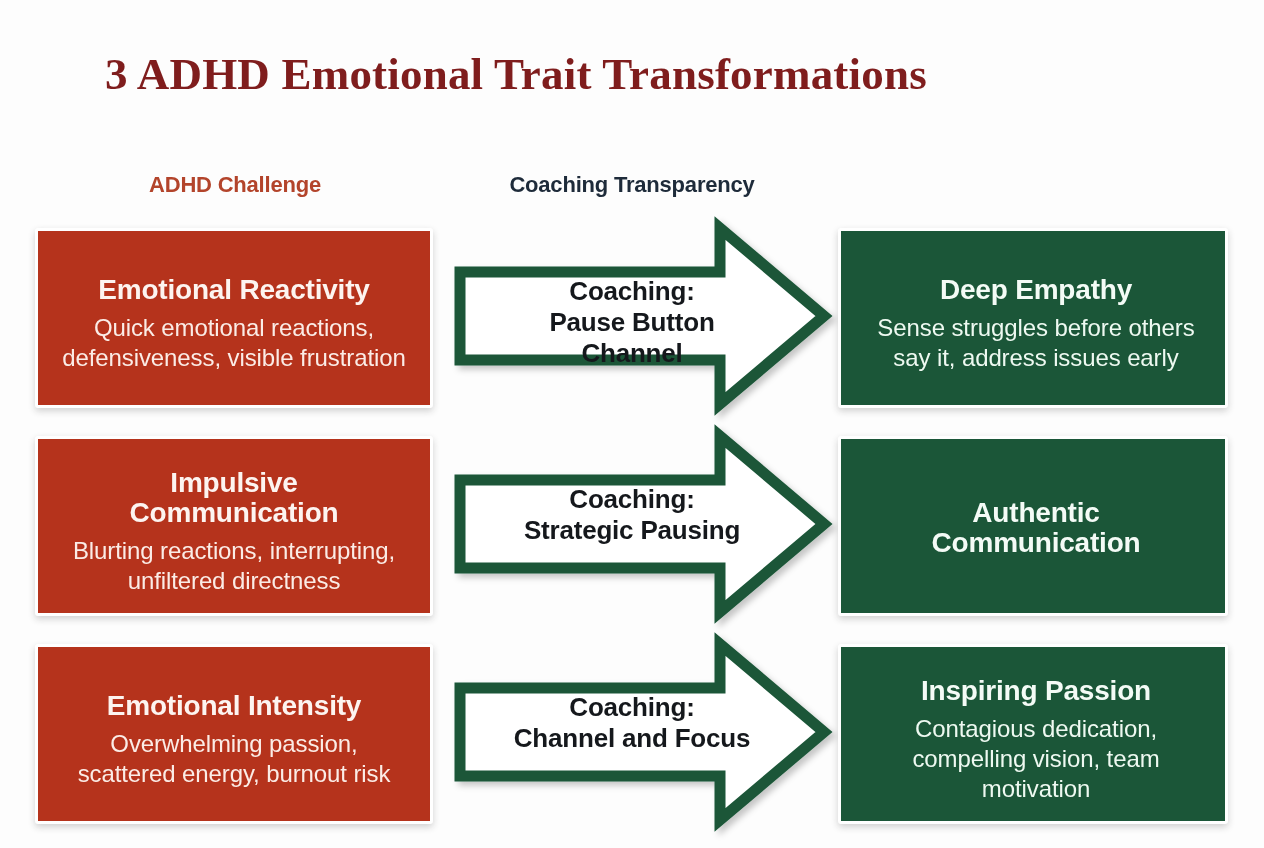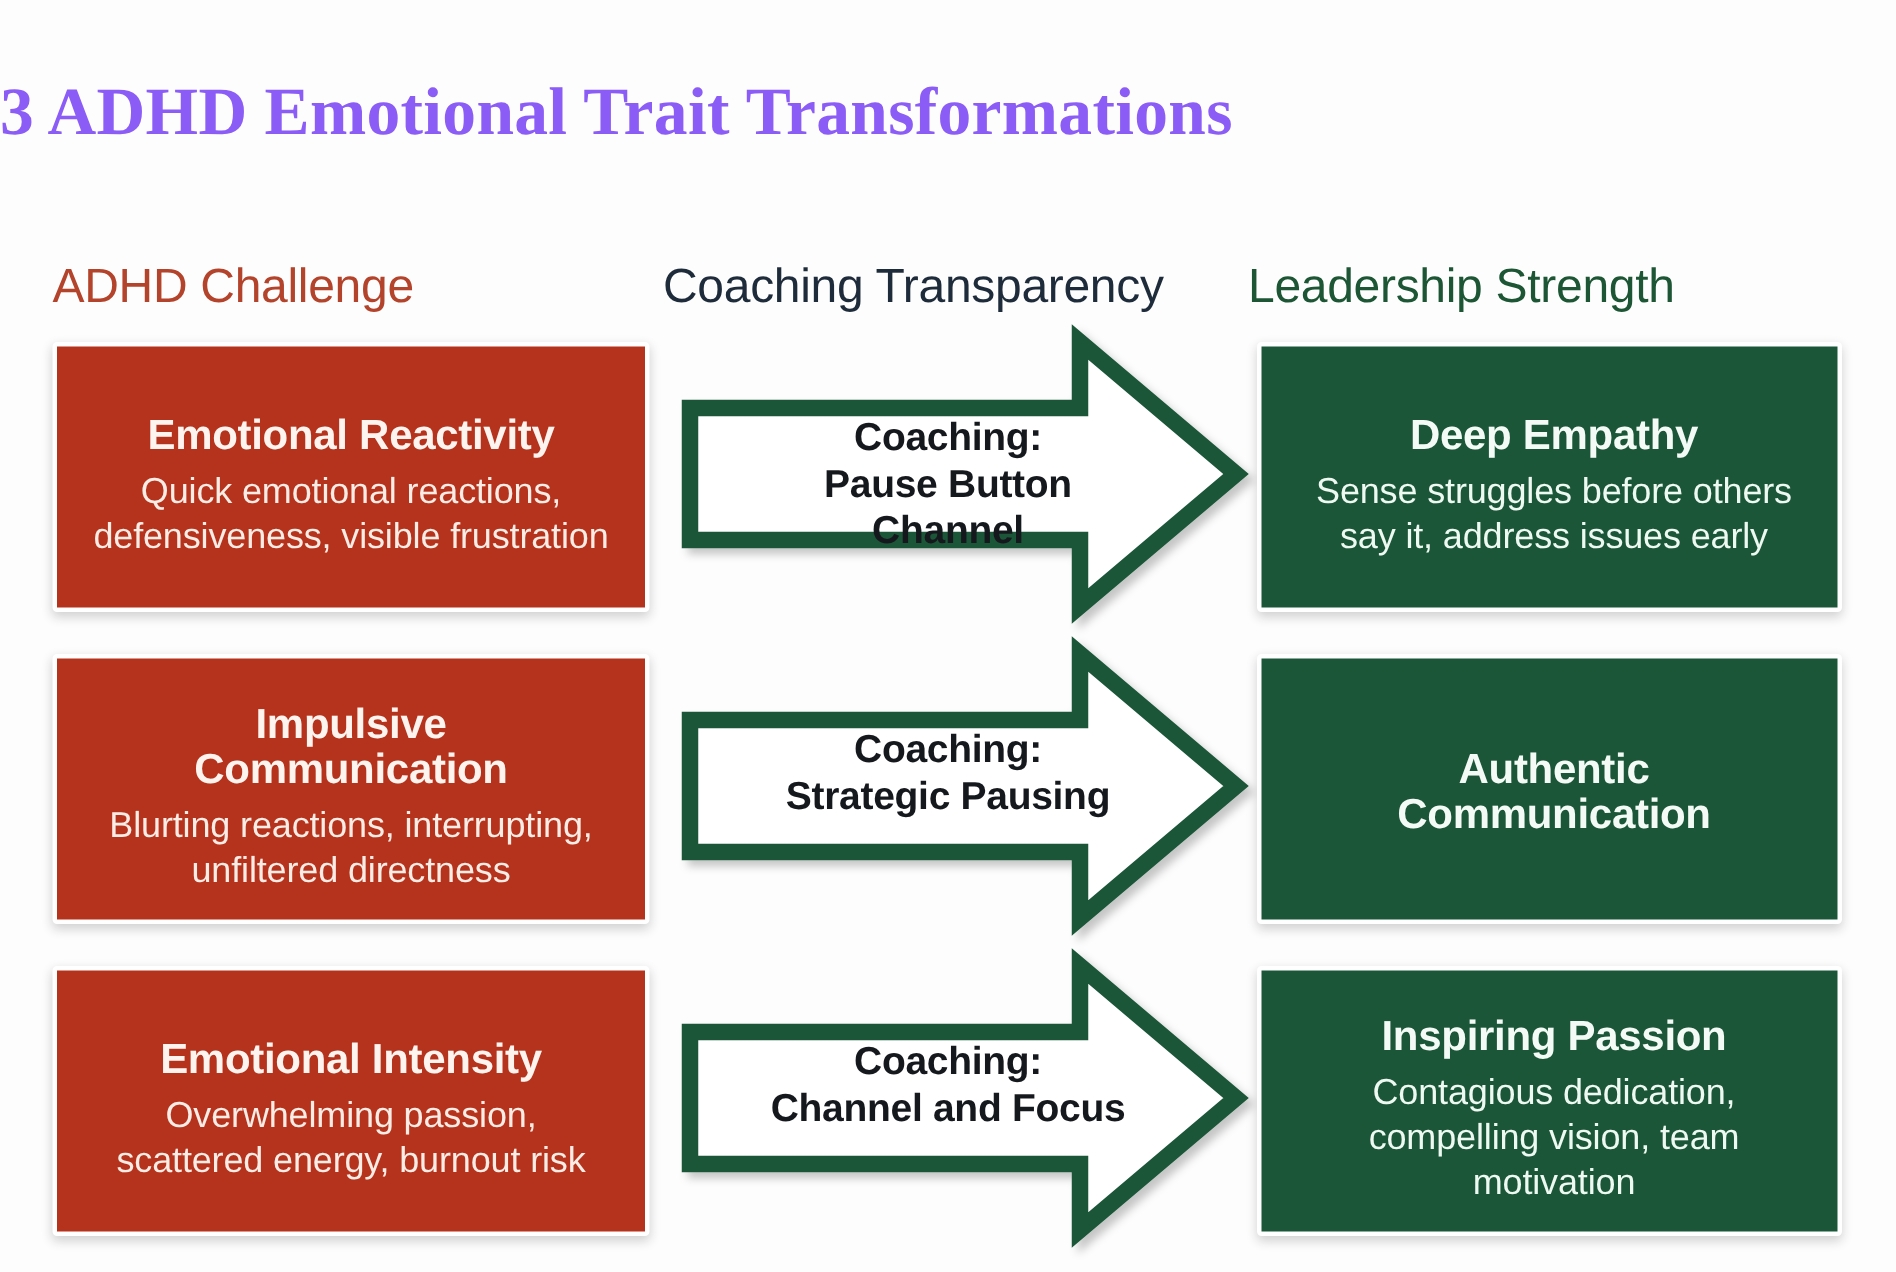--- a/index.html
+++ b/index.html
@@ -21,42 +21,43 @@
     height: 848px;
     box-sizing: border-box;
   }
 
   
   .title {
     position: absolute;
     top: 48px;
     left: 0;
     width: 1032px;
+    text-align: center;
     font-family: "Liberation Serif", "DejaVu Serif", serif;
     font-weight: bold;
     font-size: 45px;
     letter-spacing: 0.2px;
-    color: #8b5cf6;
+    color: #7f1d1d;
     white-space: nowrap;
   }
 
   
   .col-headers {
     position: absolute;
     top: 172px;
     left: 0;
     width: 1264px;
     height: 40px;
   }
   .col-header {
     position: absolute;
     top: 0;
-    text-align: left;
-    font-weight: normal;
-    font-size: 32px;
+    text-align: center;
+    font-weight: bold;
+    font-size: 22px;
     letter-spacing: -0.2px;
     white-space: nowrap;
   }
   .col-header.c1 { left: 35px;  width: 400px; color: #b3442b; }
   .col-header.c2 { left: 442px; width: 380px; color: #1e2b3a; }
   .col-header.c3 { left: 832px; width: 400px; color: #1d5634; }
 
   
   .rows {
     position: absolute;
@@ -143,21 +144,20 @@
 </head>
 <body>
 
 <div class="page">
 
   <div class="title">3 ADHD Emotional Trait Transformations</div>
 
   <div class="col-headers">
     <div class="col-header c1">ADHD Challenge</div>
     <div class="col-header c2">Coaching Transparency</div>
-    <div class="col-header c3">Leadership Strength</div>
   </div>
 
   <div class="rows">
 
     <div class="row">
 
       <div class="card left">
         <div class="card-title">Emotional Reactivity</div>
         <div class="card-desc">
           <span>Quick emotional reactions,</span><br>

